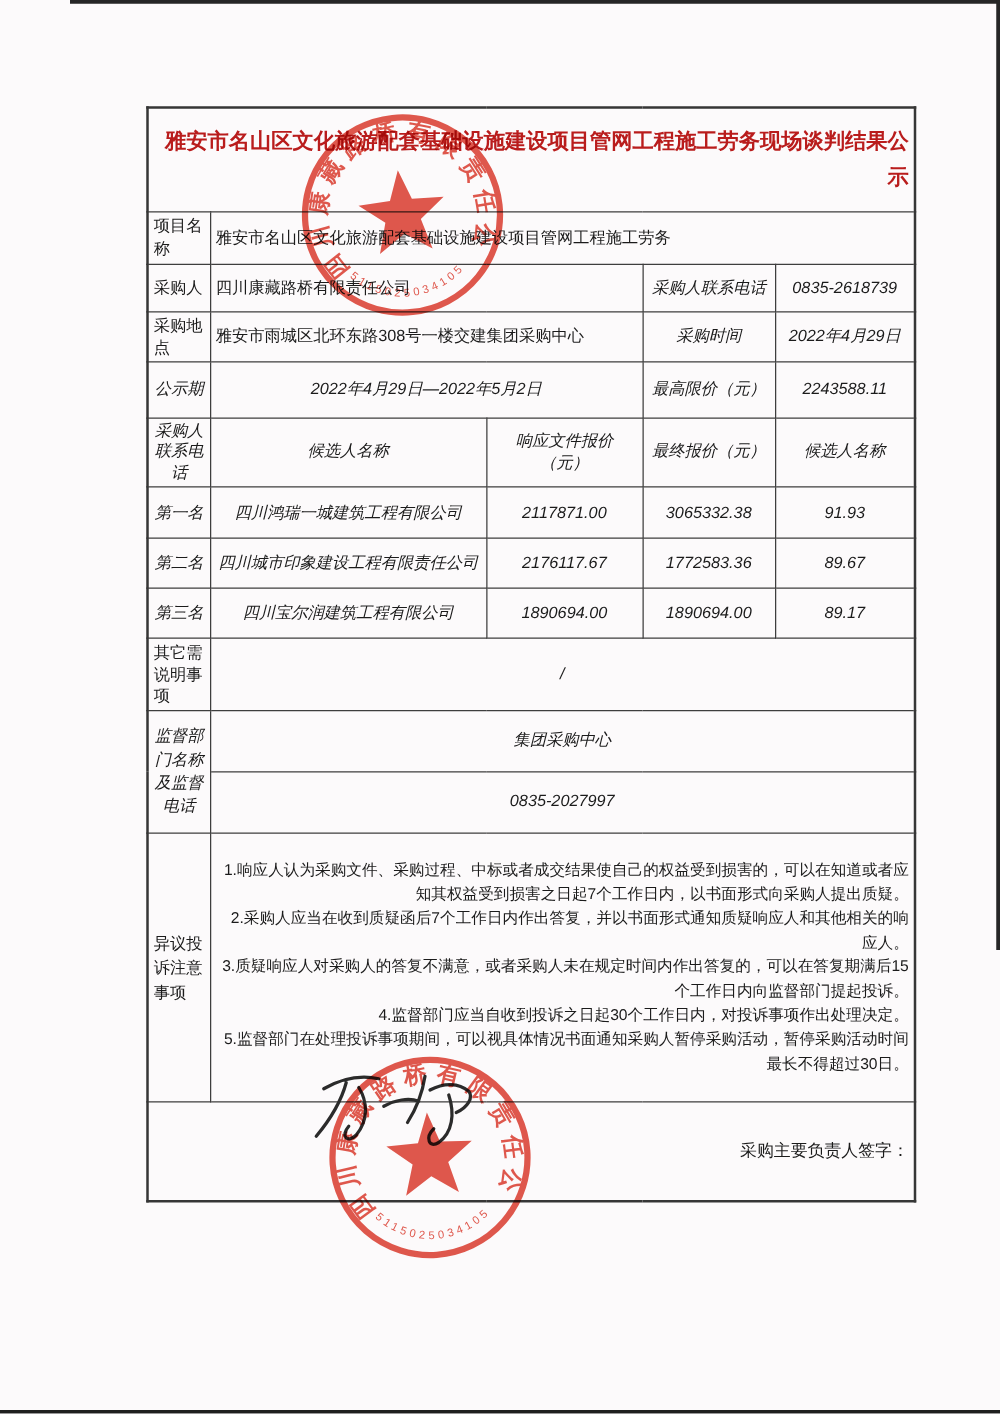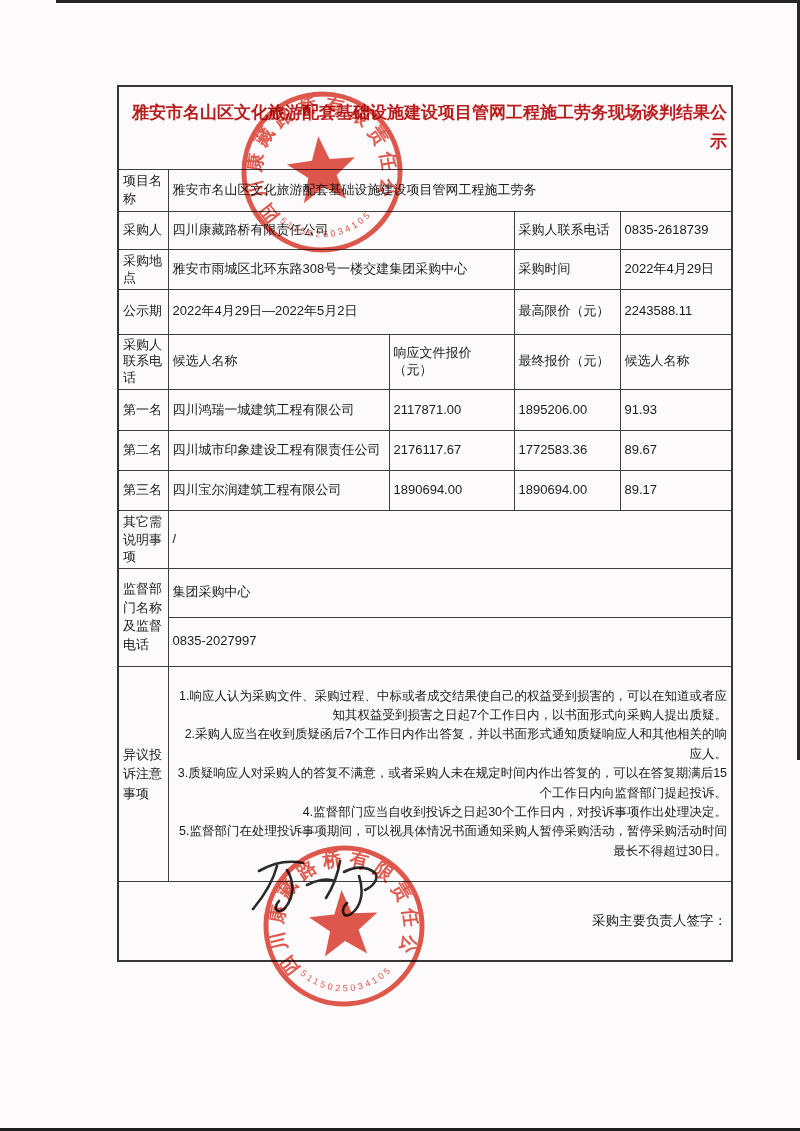--- a/index.html
+++ b/index.html
@@ -15,21 +15,21 @@
   .edge-bottom{left:0;bottom:0;width:800px;height:3px;background:#1f1f1f;}
 
   table.doc{
     position:absolute;left:117px;top:85px;width:614px;
     border-collapse:collapse;table-layout:fixed;
     font-size:13px;line-height:1.3;
     border:2px solid #363636;
   }
   table.doc td{border:1px solid #3e3e3e;padding:2px 4px;overflow:hidden;vertical-align:middle;}
   .title-cell{font-size:17px;font-weight:bold;text-align:right;line-height:1.7;padding:8px 8px;color:#b91c1c;}
-  .ctr{}
+  .ctr{text-align:center;font-style:italic;}
   .lab-left{text-align:left;padding-left:5px;line-height:1.35;}
   .val-left{text-align:left;padding-left:8px;margin-left:34px;}
   .obj{font-size:12.5px;line-height:1.55;padding:12px 9px;text-align:right;vertical-align:middle;}
   .obj div{margin:0;}
   .sig-cell{text-align:right;padding-left:10px;font-size:13.5px;vertical-align:middle;}
 
   .seal{position:absolute;width:200px;height:200px;mix-blend-mode:multiply;opacity:.84;pointer-events:none;}
   .seal-top{left:222px;top:72px;transform:rotate(-6deg);}
   .seal-bottom{left:244px;top:826px;transform:rotate(-4deg);}
   .signature{position:absolute;left:243px;top:851px;pointer-events:none;}
@@ -87,21 +87,21 @@
       <td class="ctr">候选人名称</td>
       <td class="ctr">响应文件报价（元）</td>
       <td class="ctr">最终报价（元）</td>
       <td class="ctr">候选人名称</td>
     </tr>
 
     <tr style="height:41px">
       <td class="ctr">第一名</td>
       <td class="ctr">四川鸿瑞一城建筑工程有限公司</td>
       <td class="ctr">2117871.00</td>
-      <td class="ctr">1895206.00</td>
+      <td class="ctr">3065332.38</td>
       <td class="ctr">91.93</td>
     </tr>
     <tr style="height:40px">
       <td class="ctr">第二名</td>
       <td class="ctr">四川城市印象建设工程有限责任公司</td>
       <td class="ctr">2176117.67</td>
       <td class="ctr">1772583.36</td>
       <td class="ctr">89.67</td>
     </tr>
     <tr style="height:40px">

